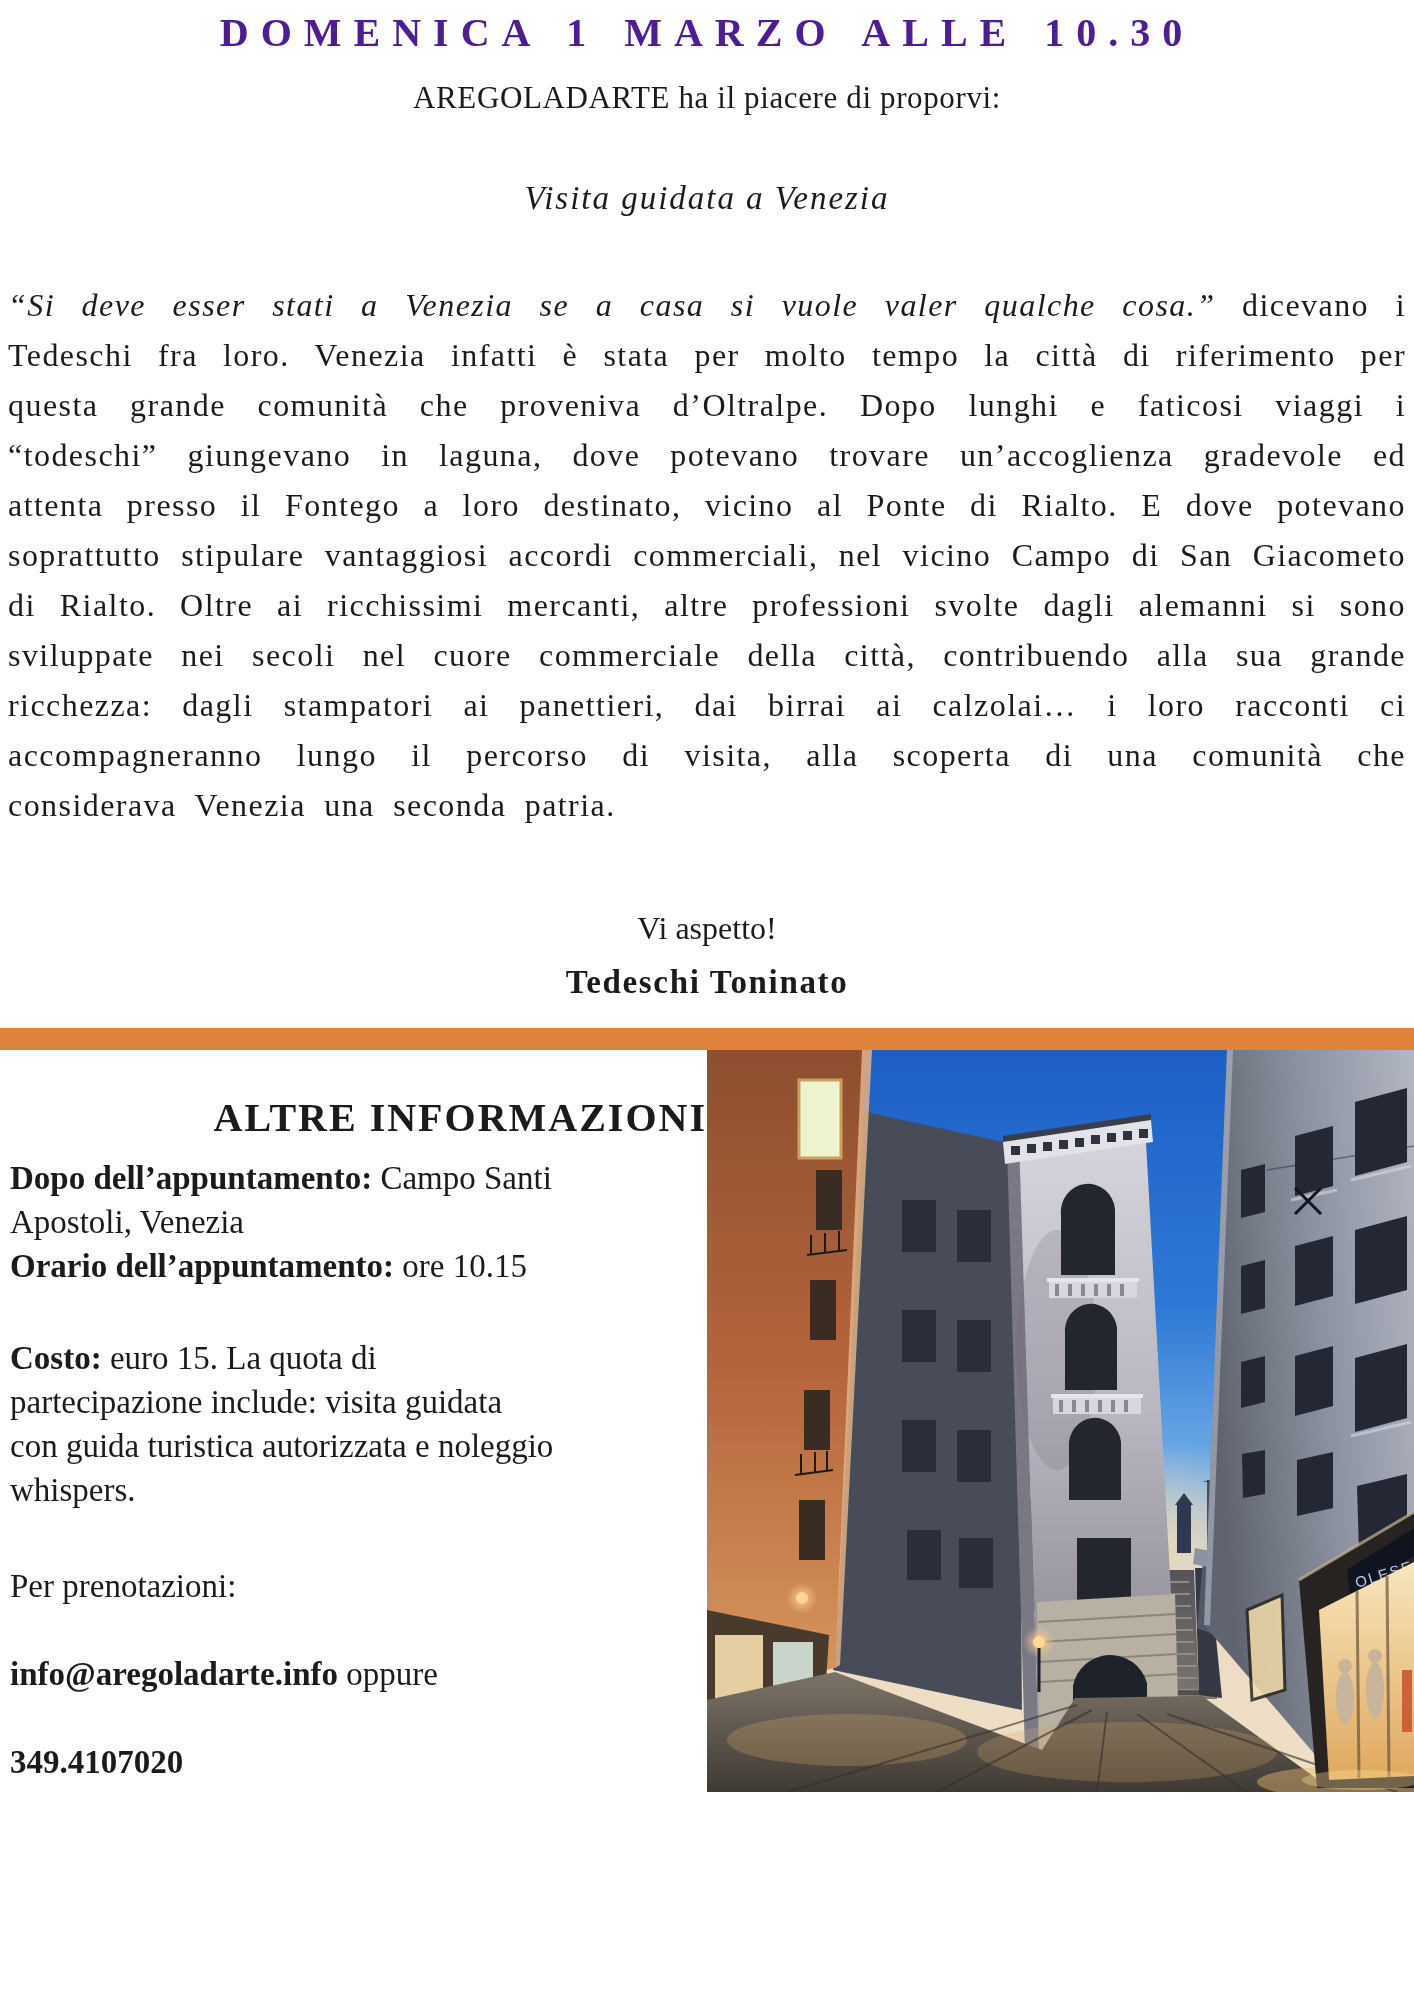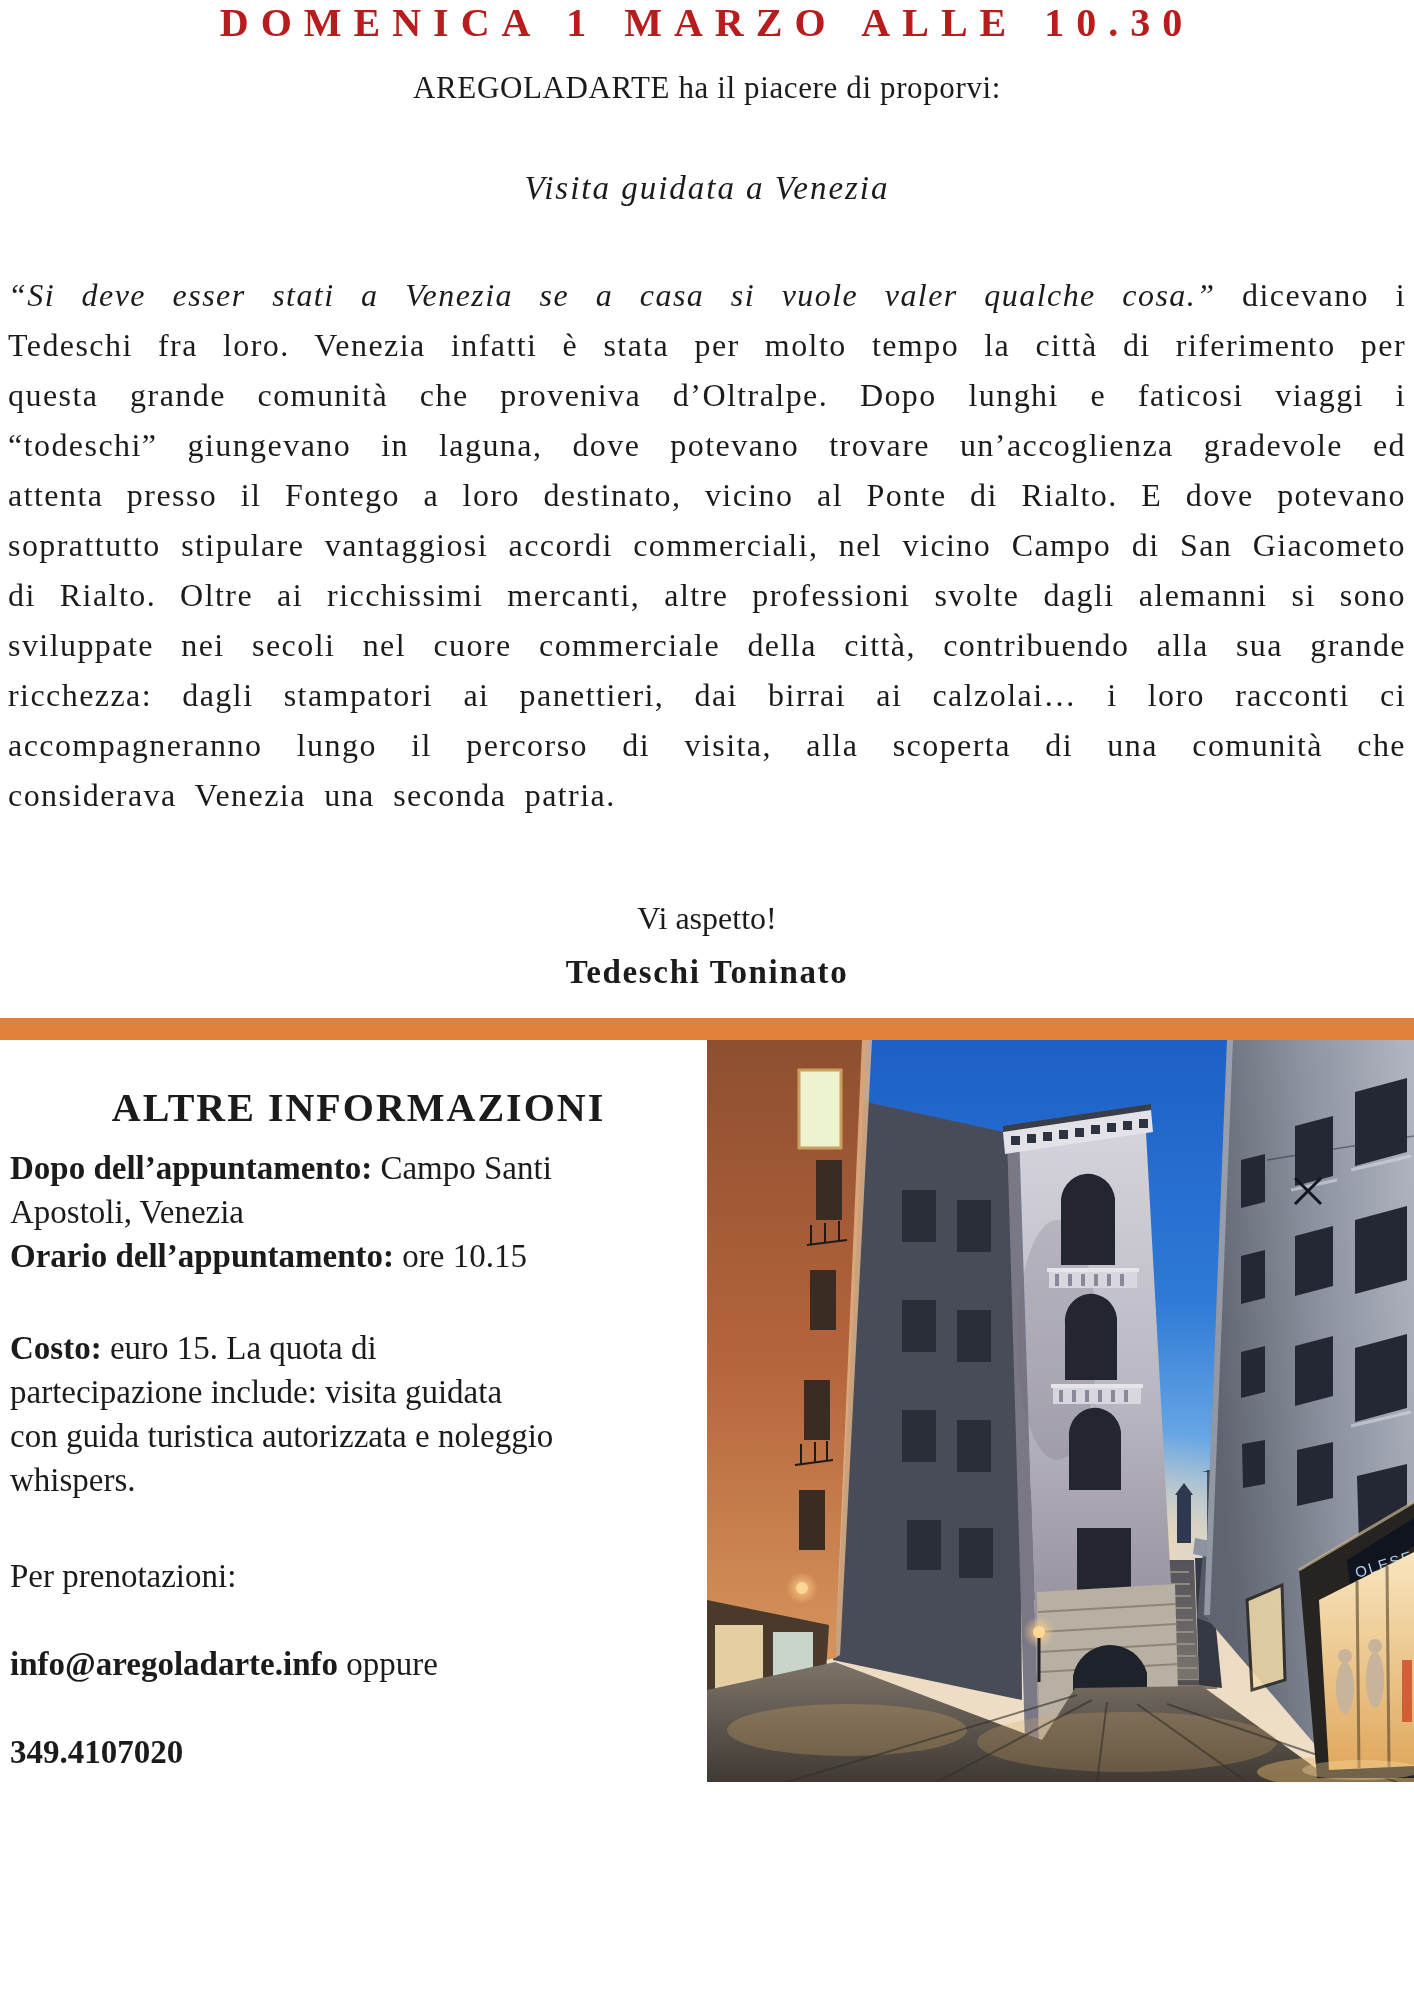--- a/index.html
+++ b/index.html
@@ -1,22 +1,22 @@
 <!DOCTYPE html>
 <html><head>
 <meta charset="utf-8">
 <style>
   html,body{margin:0;padding:0;background:#ffffff;}
   body{width:1414px;height:2000px;overflow:hidden;
        font-family:"Liberation Serif","DejaVu Serif",serif;color:#1b1b1b;}
   .page{position:relative;width:1414px;height:2000px;background:#fff;}
 
   
-  .date-heading{margin:0;text-align:center;
-    color:#b91c1c;font-size:40px;font-weight:bold;line-height:46px;
+  .date-heading{margin:0;padding-top:10px;text-align:center;
+    color:#4c1d95;font-size:40px;font-weight:bold;line-height:46px;
     letter-spacing:0.30em;word-spacing:0.10em;}
   .intro-line{margin:22px 0 0;text-align:center;font-size:31px;line-height:40px;letter-spacing:0.02em;}
   .event-title{margin:64px 0 0;text-align:center;font-size:33px;font-weight:bold;
     line-height:44px;letter-spacing:0.04em;}
   .event-subtitle{margin:58px 0 0;text-align:center;font-size:33px;font-style:italic;
     line-height:44px;letter-spacing:0.06em;}
 
   
   .body-text{margin:60px 8px 0;font-size:32px;line-height:50px;text-align:justify;
     letter-spacing:0.045em;word-spacing:0.28em;}
@@ -24,21 +24,21 @@
   .closing-line{margin:76px 0 0;text-align:center;font-size:32px;line-height:44px;}
   .signature{margin:10px 0 0;text-align:center;font-size:33px;font-weight:bold;
     line-height:44px;letter-spacing:0.05em;}
 
   
   .divider{margin-top:24px;width:100%;height:22px;background:#E0813C;}
 
   
   .bottom{display:flex;width:1414px;height:742px;}
   .info-col{width:707px;height:742px;box-sizing:border-box;padding-left:10px;background:#fff;}
-  .info-heading{margin:44px 0 0;text-align:center;font-size:40px;font-weight:bold;
+  .info-heading{margin:44px 0 0;text-align:right;font-size:40px;font-weight:bold;
     line-height:48px;letter-spacing:0.05em;}
   .info-block{margin:0;font-size:33px;line-height:44px;white-space:pre-line;}
   .info-block.b1{margin-top:14px;}
   .info-block.b2{}
   .info-block.b3{margin-top:48px;}
   .info-block.booking{margin-top:52px;}
   .info-block strong{font-weight:bold;}
 
   .photo-col{position:relative;width:707px;height:742px;overflow:hidden;}
   .photo-col svg{display:block;}

